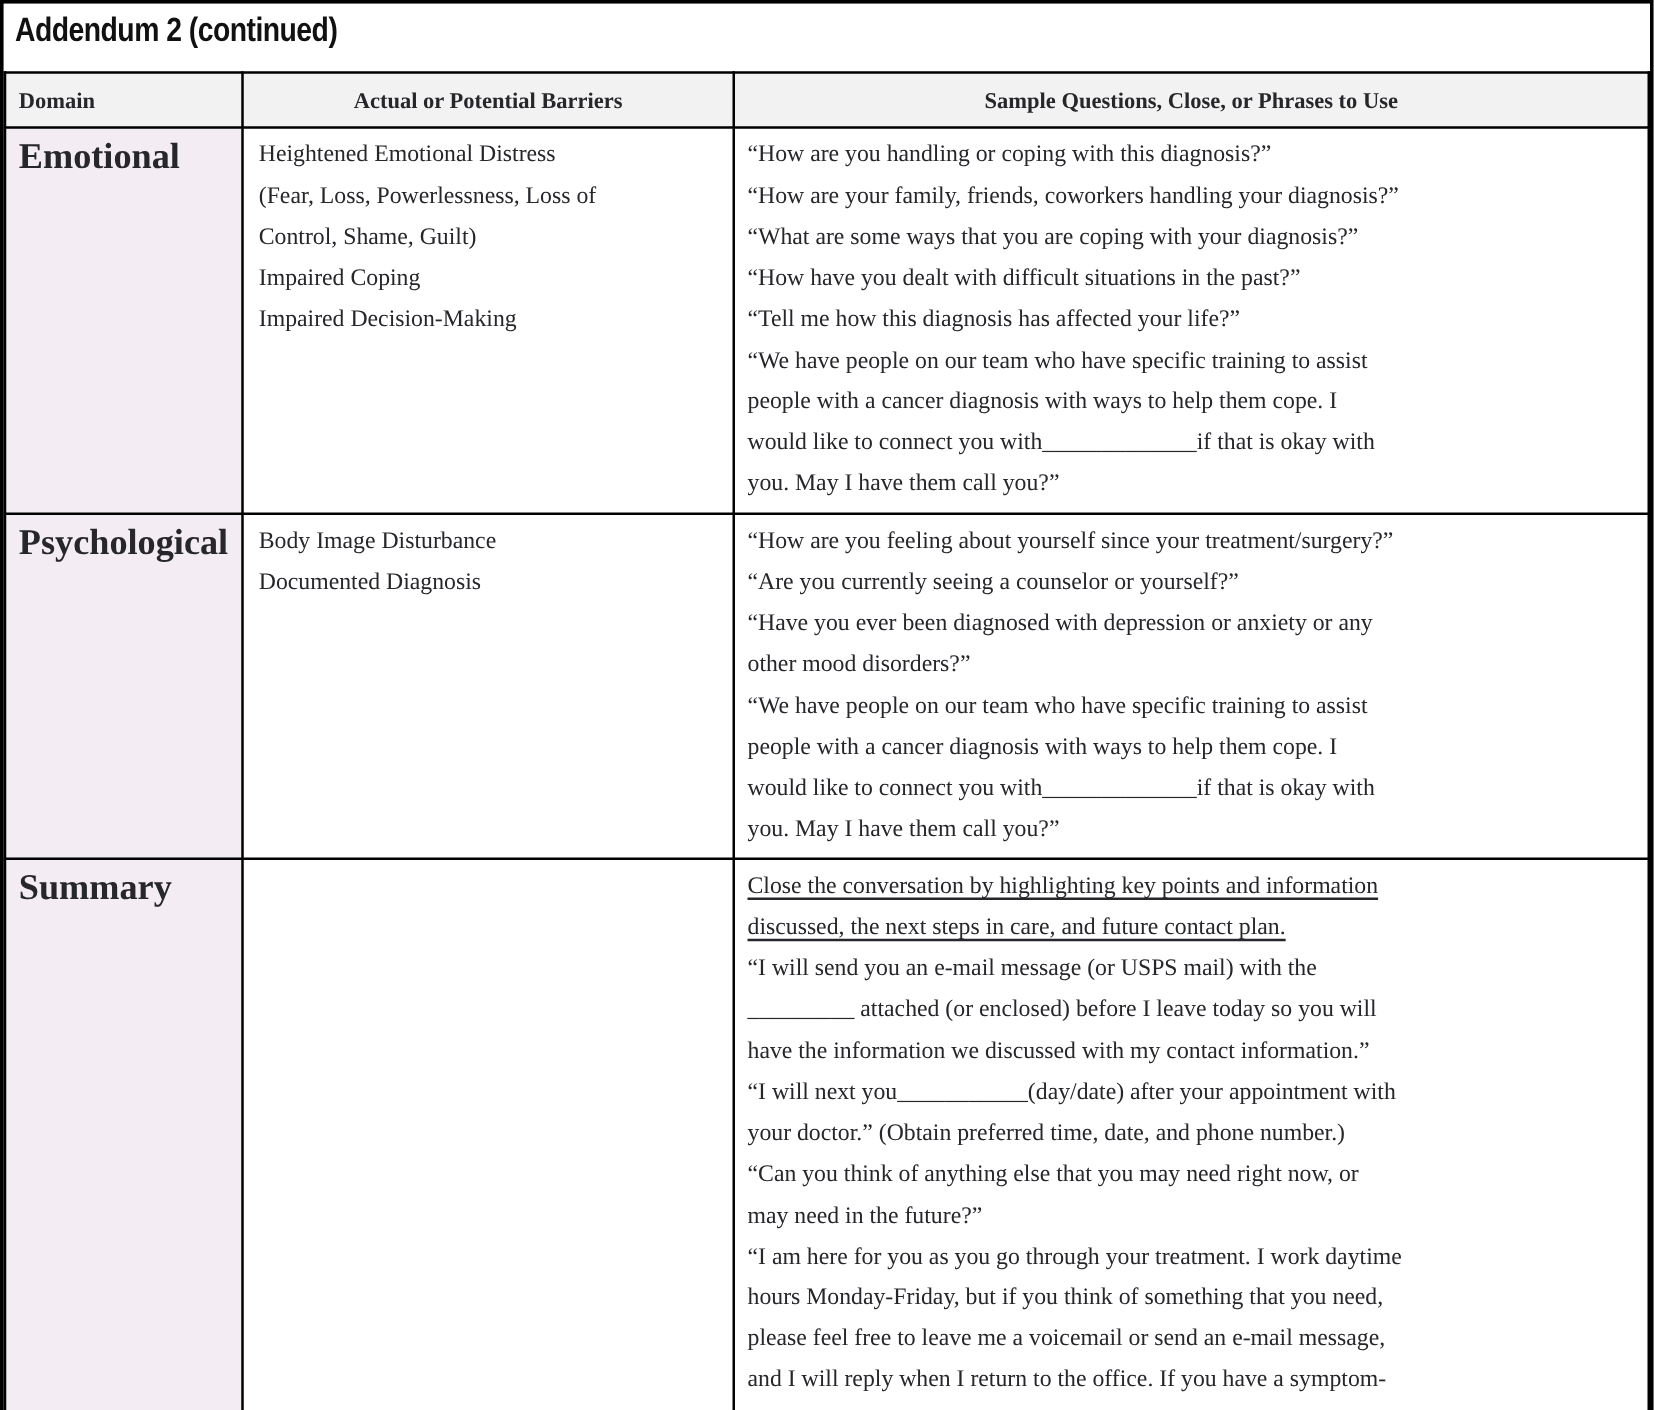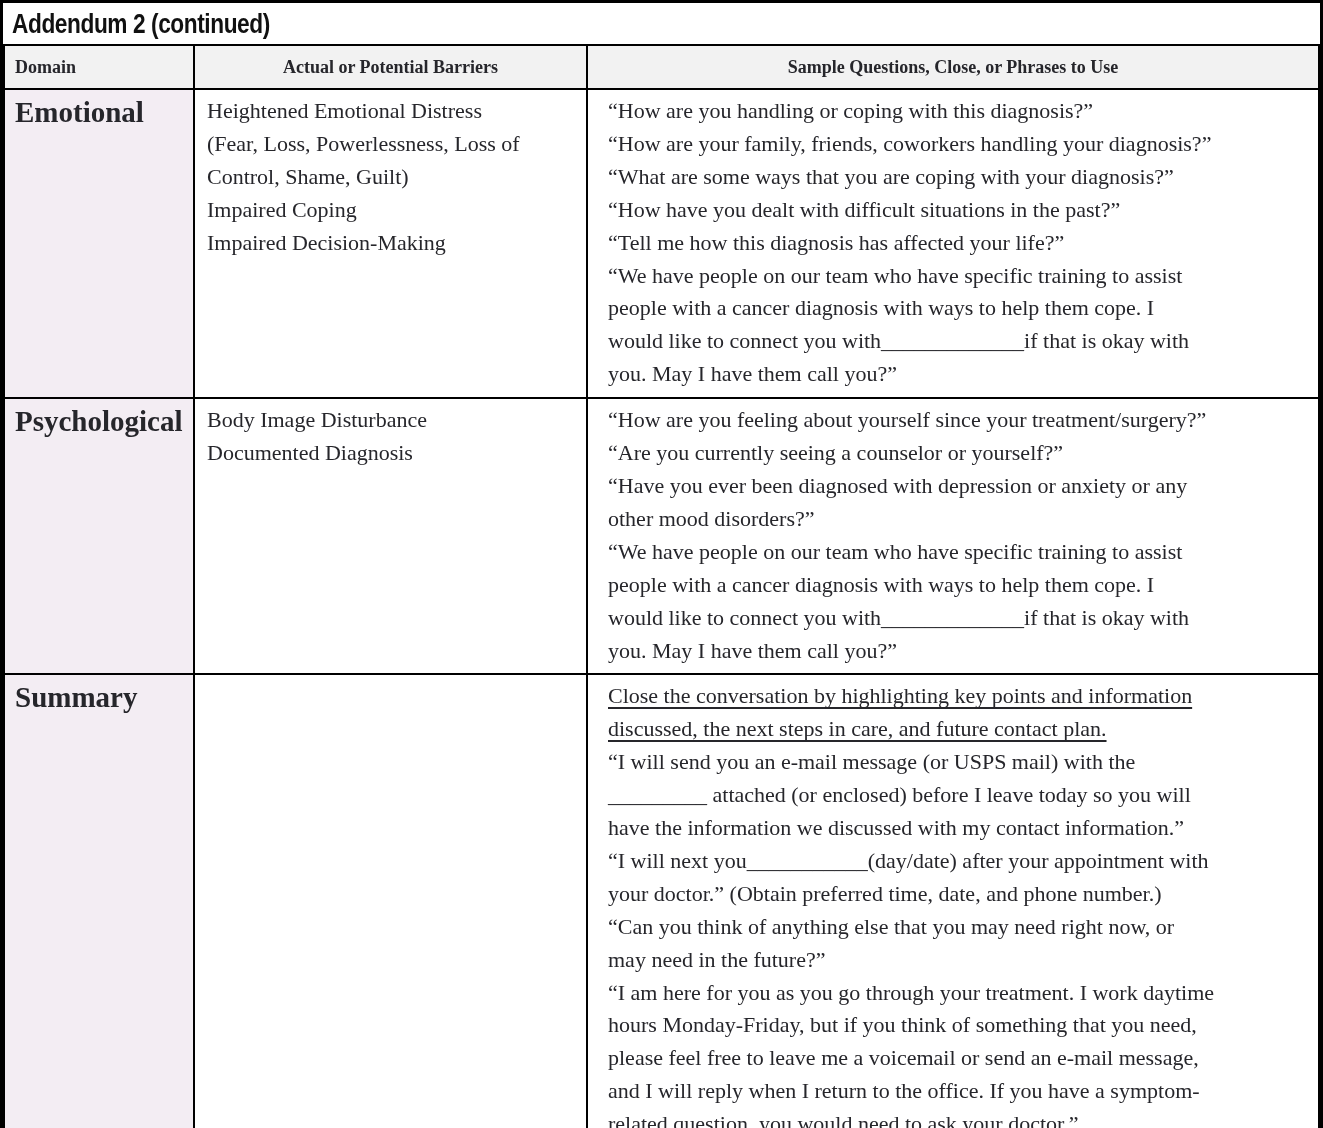--- a/index.html
+++ b/index.html
@@ -11,21 +11,21 @@
   .page {
     box-sizing: border-box;
     width: 1323px;
     min-height: 1128px;
     border: 3px solid #000000;
     background: #ffffff;
   }
   .title-bar {
     box-sizing: border-box;
     padding: 5px 10px 4px 9px;
-    height: 41px;
+    height: 54px;
     font-family: "Liberation Sans", "DejaVu Sans", sans-serif;
     font-weight: bold;
     font-size: 27px;
     line-height: 32px;
     color: #111111;
     letter-spacing: -0.5px;
     background: #ffffff;
   }
   .title-bar .squeeze {
     display: inline-block;
@@ -63,24 +63,24 @@
     font-size: 29px;
     line-height: 30px;
     padding: 7px 6px 6px 10px;
   }
   td.barriers-cell {
     background: #ffffff;
     padding: 5px 4px 6px 12px;
   }
   td.samples-cell {
     background: #ffffff;
-    padding: 5px 6px 6px 20px;
+    padding: 5px 6px 6px 10px;
   }
   .cell-text {
-    font-size: 22px;
+    font-size: 19px;
     line-height: 32.9px;
     white-space: pre-line;
     margin: 0;
   }
   .cell-text.underlined {
     text-decoration: underline;
     text-decoration-thickness: 1.5px;
     text-underline-offset: 4px;
   }
 </style>

